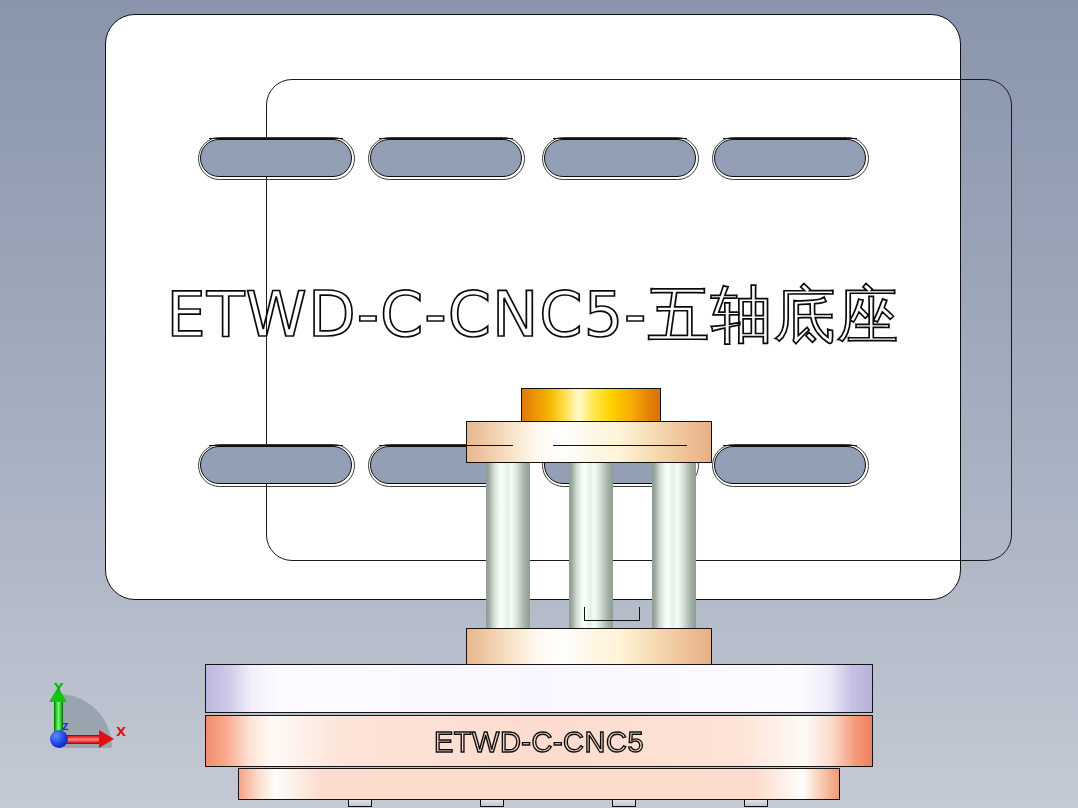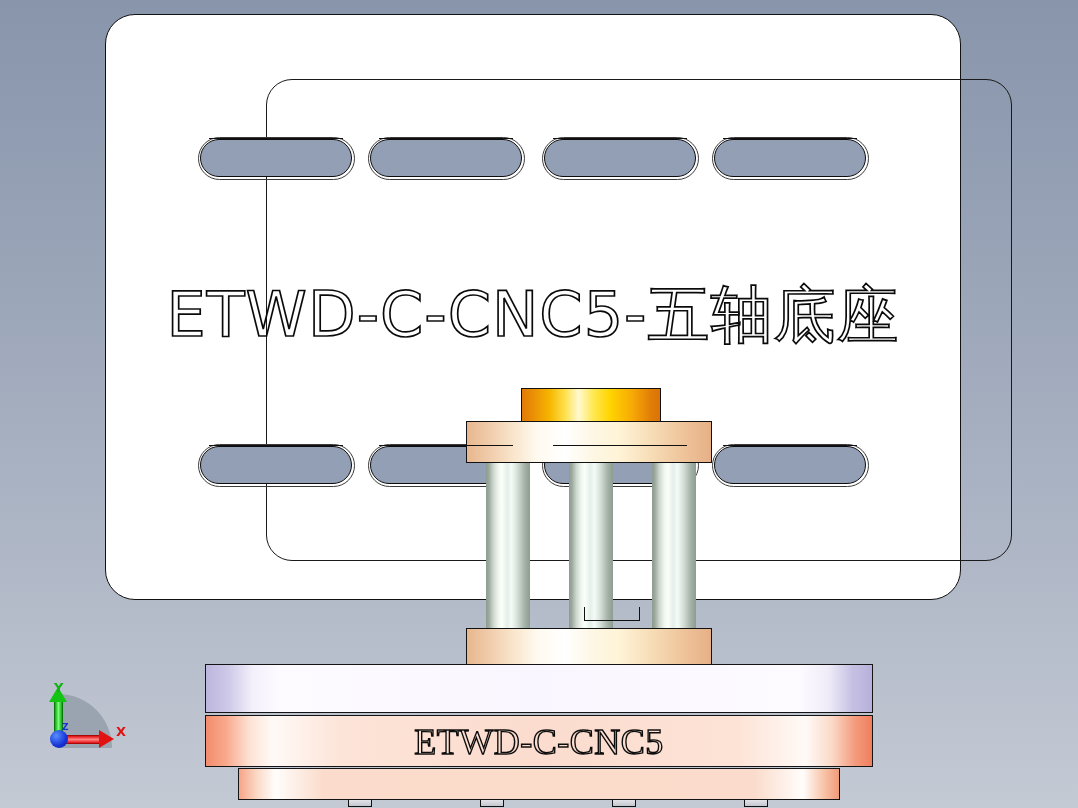--- a/index.html
+++ b/index.html
@@ -151,23 +151,23 @@
         #f38c6e 0%, #f8a98c 3%, #fde2d4 6.5%, #fffaf7 10%,
         #fde4d8 20%, #fbdcce 50%, #fde3d6 80%, #fffaf7 90%,
         #fbd9c8 94%, #f49a7c 97.5%, #ef7f5e 100%);
     border:1.7px solid #141414;
     box-sizing:border-box;
   }
   #base-text{
     position:absolute;
     left:0; right:0; top:9px;
     text-align:center;
-    font-size:36px;
+    font-size:29px;
     line-height:34px;
-    font-family:Liberation Serif, serif;
+    font-family:Liberation Sans, sans-serif;
     letter-spacing:0.5px;
     color:transparent;
     -webkit-text-stroke:1.4px #0d0d0d;
     white-space:nowrap;
     user-select:none;
   }
   #base-low-plate{
     position:absolute;
     left:238px; top:768px;
     width:602px; height:32px;

